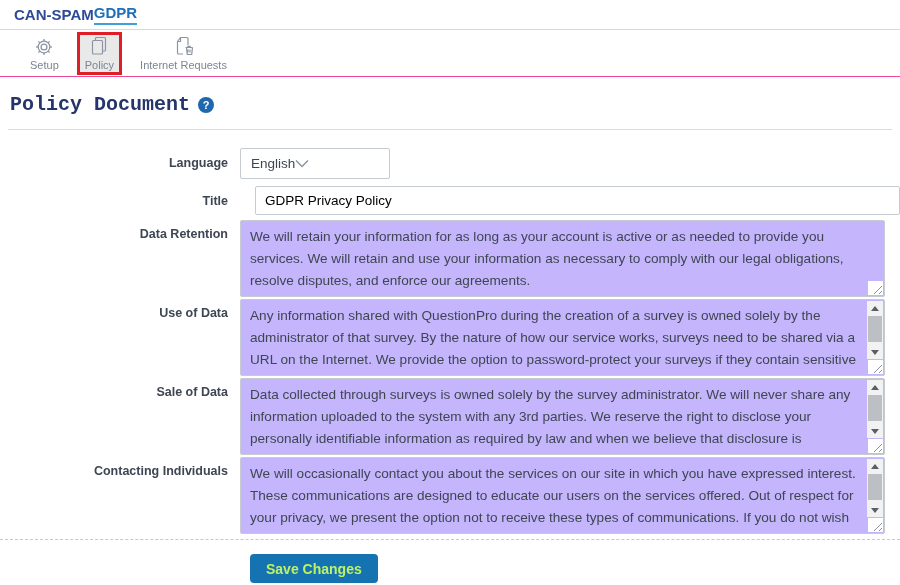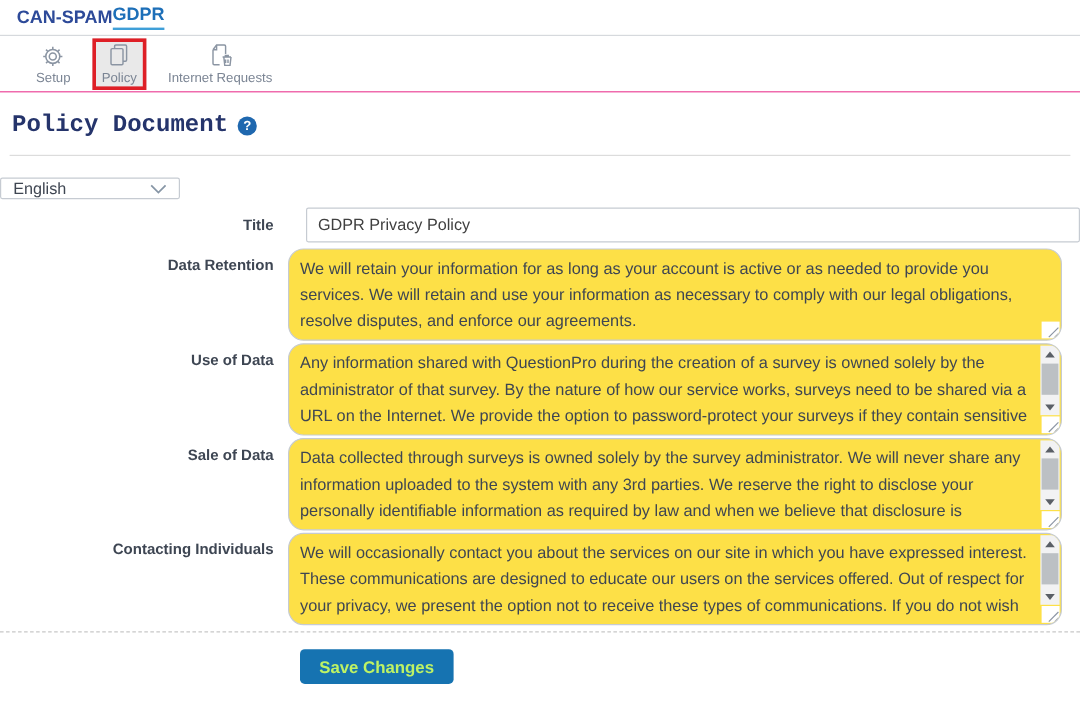--- a/index.html
+++ b/index.html
@@ -35,29 +35,29 @@
   
   .form { padding-top: 18px; }
   .form-row { display: flex; }
   .form-row.gap7 { margin-bottom: 7px; }
   .form-row.gap5 { margin-bottom: 5px; justify-content: space-between; }
   .form-row.gap2 { margin-bottom: 2px; }
   .form-label { width: 240px; min-width: 240px; text-align: right; padding-right: 12px;
     font-size: 12.5px; font-weight: bold; color: #3e4653; padding-top: 8px; }
   .form-row.ta-row .form-label { padding-top: 7px; }
 
-  .select-box { width: 150px; height: 18px; border: 1px solid #c6cbd2; border-radius: 2px;
-    display: flex; align-items: center; justify-content: space-between; padding: 0 10px;
+  .select-box { width: 150px; height: 31px; border: 1px solid #c6cbd2; border-radius: 2px;
+    display: flex; align-items: center; padding: 0 10px;
     font-size: 13.5px; color: #3f4652; cursor: pointer; background: #fff; }
   .text-input { width: 645px; height: 29px; border: 1px solid #c6cbd2; border-radius: 2px;
-    padding: 0 9px; font-size: 13.5px; color: #404040;
+    padding: 0 9px; font-size: 13.5px; color: #000000;
     font-family: "Liberation Sans", sans-serif; outline: none; }
 
   .ta { position: relative; width: 645px; height: 77px; border: 1px solid #c6cbd2;
-    border-radius: 13px; background: #fde047; overflow: hidden; cursor: text; }
+    border-radius: 2px; background: #c4b5fd; overflow: hidden; cursor: text; }
   .ta-text { padding: 5px 8px 0 9px; font-size: 13.6px; line-height: 22px;
     color: #3f4652; overflow: hidden; height: 100%; }
   .ta.has-scroll .ta-text { padding-right: 24px; }
 
   
   .sb { position: absolute; top: 1px; right: 1px; width: 16px; bottom: 16px;
     background: #f2f2f3; }
   .sb-arrow { position: absolute; left: 0; width: 16px; height: 14px; display: flex;
     align-items: center; justify-content: center; cursor: pointer; }
   .sb-arrow.up { top: 0; }
@@ -133,20 +133,21 @@
 
 <div class="page-header">
   <span class="page-title">Policy Document</span>
   <span class="help-icon">?</span>
 </div>
 <div class="header-divider"></div>
 
 <div class="form">
 
   <div class="form-row gap7">
+    <label class="form-label">Language</label>
     <div class="select-box">
       <span>English</span>
       <span>
         <svg width="14" height="9" viewBox="0 0 14 9" fill="none" stroke="#8796a6" stroke-width="1.5">
           <polyline points="1,1.5 7,7.5 13,1.5"></polyline>
         </svg>
       </span>
     </div>
   </div>
 

